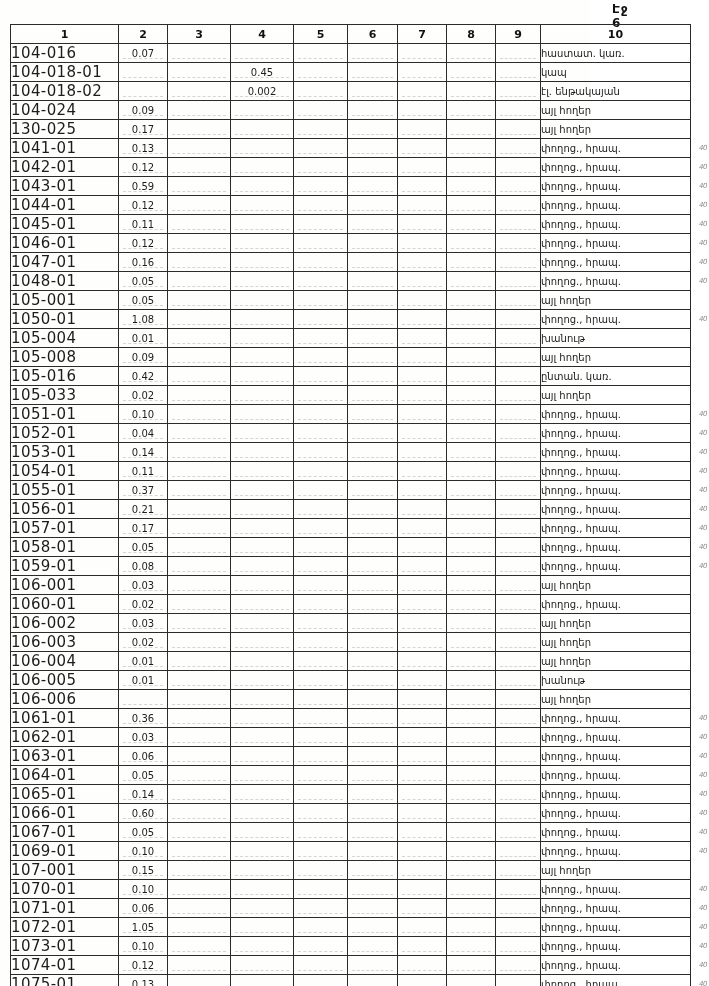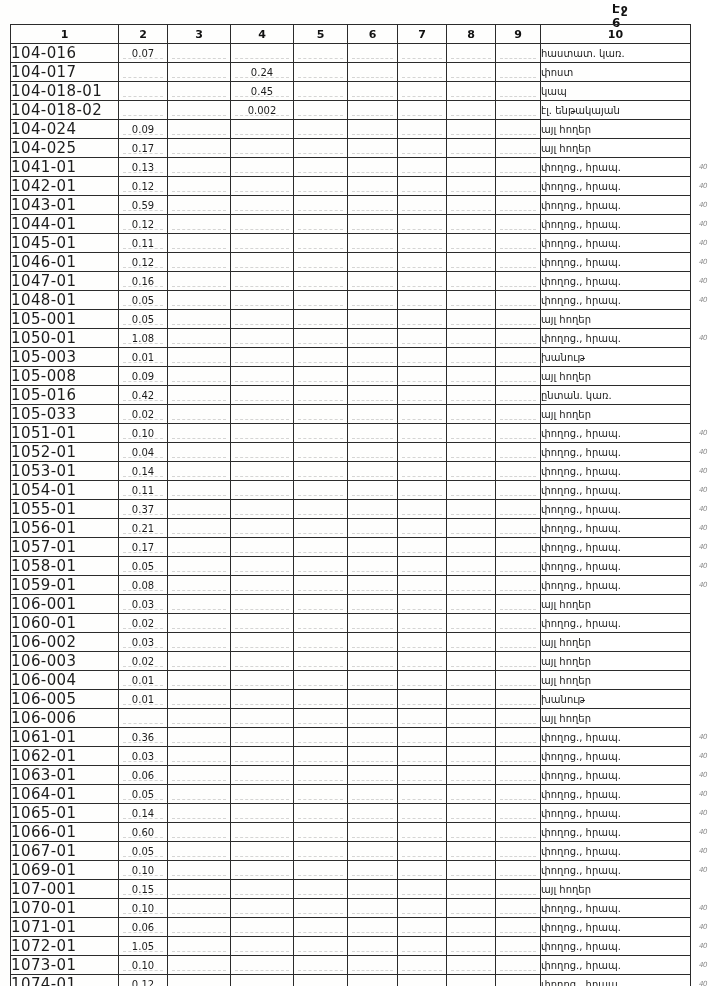--- a/index.html
+++ b/index.html
@@ -141,35 +141,20 @@
       <td class="mid"></td>
       <td class="mid"></td>
       <td class="mid"></td>
       <td class="mid"></td>
       <td class="c10">
         <span>հաստատ. կառ.</span>
         <span class="mark"></span>
       </td>
     </tr>
 
-    <tr>
-      <td class="c1">104-017</td>
-      <td class="c2 mid"></td>
-      <td class="mid"></td>
-      <td class="c4 mid">0.24</td>
-      <td class="mid"></td>
-      <td class="mid"></td>
-      <td class="mid"></td>
-      <td class="mid"></td>
-      <td class="mid"></td>
-      <td class="c10">
-        <span>փոստ</span>
-        <span class="mark"></span>
-      </td>
-    </tr>
 
     <tr>
       <td class="c1">104-018-01</td>
       <td class="c2 mid"></td>
       <td class="mid"></td>
       <td class="c4 mid">0.45</td>
       <td class="mid"></td>
       <td class="mid"></td>
       <td class="mid"></td>
       <td class="mid"></td>
@@ -206,21 +191,21 @@
       <td class="mid"></td>
       <td class="mid"></td>
       <td class="mid"></td>
       <td class="c10">
         <span>այլ հողեր</span>
         <span class="mark"></span>
       </td>
     </tr>
 
     <tr>
-      <td class="c1">104-025</td>
+      <td class="c1">130-025</td>
       <td class="c2 mid">0.17</td>
       <td class="mid"></td>
       <td class="c4 mid"></td>
       <td class="mid"></td>
       <td class="mid"></td>
       <td class="mid"></td>
       <td class="mid"></td>
       <td class="mid"></td>
       <td class="c10">
         <span>այլ հողեր</span>
@@ -383,21 +368,21 @@
       <td class="mid"></td>
       <td class="mid"></td>
       <td class="mid"></td>
       <td class="c10">
         <span>փողոց., հրապ.</span>
         <span class="mark">40</span>
       </td>
     </tr>
 
     <tr>
-      <td class="c1">105-003</td>
+      <td class="c1">105-004</td>
       <td class="c2 mid">0.01</td>
       <td class="mid"></td>
       <td class="c4 mid"></td>
       <td class="mid"></td>
       <td class="mid"></td>
       <td class="mid"></td>
       <td class="mid"></td>
       <td class="mid"></td>
       <td class="c10">
         <span>խանութ</span>

